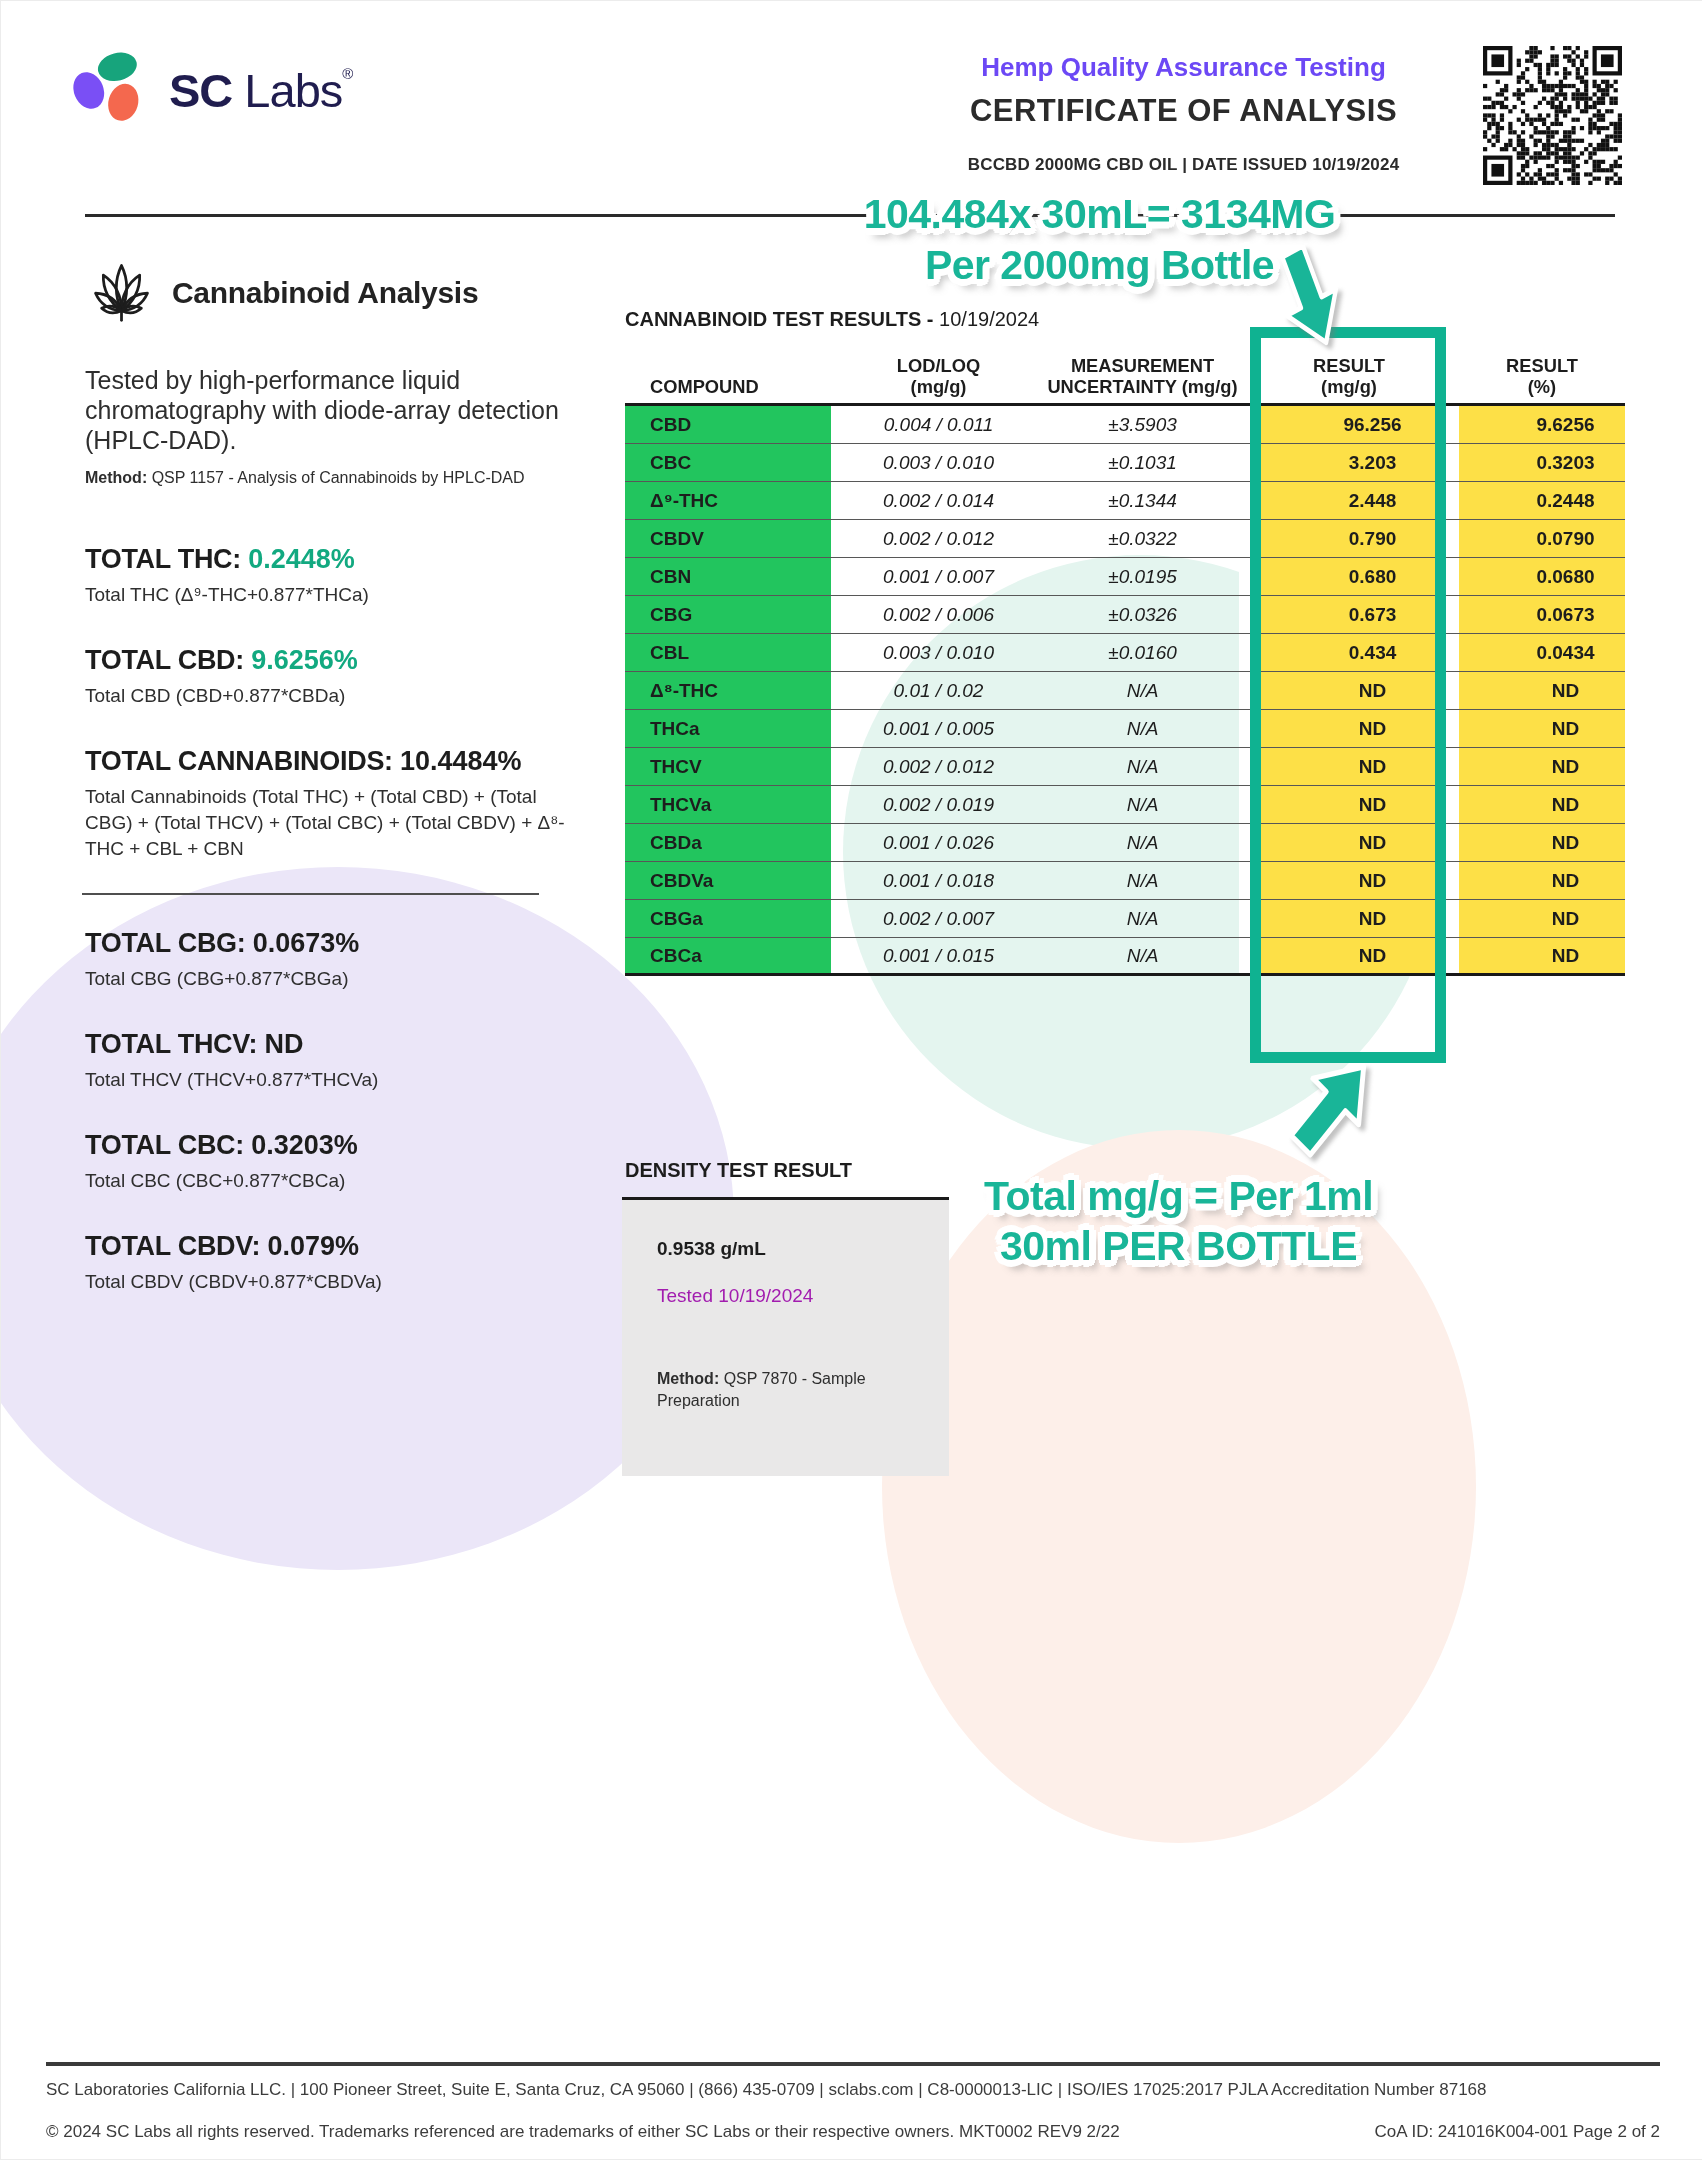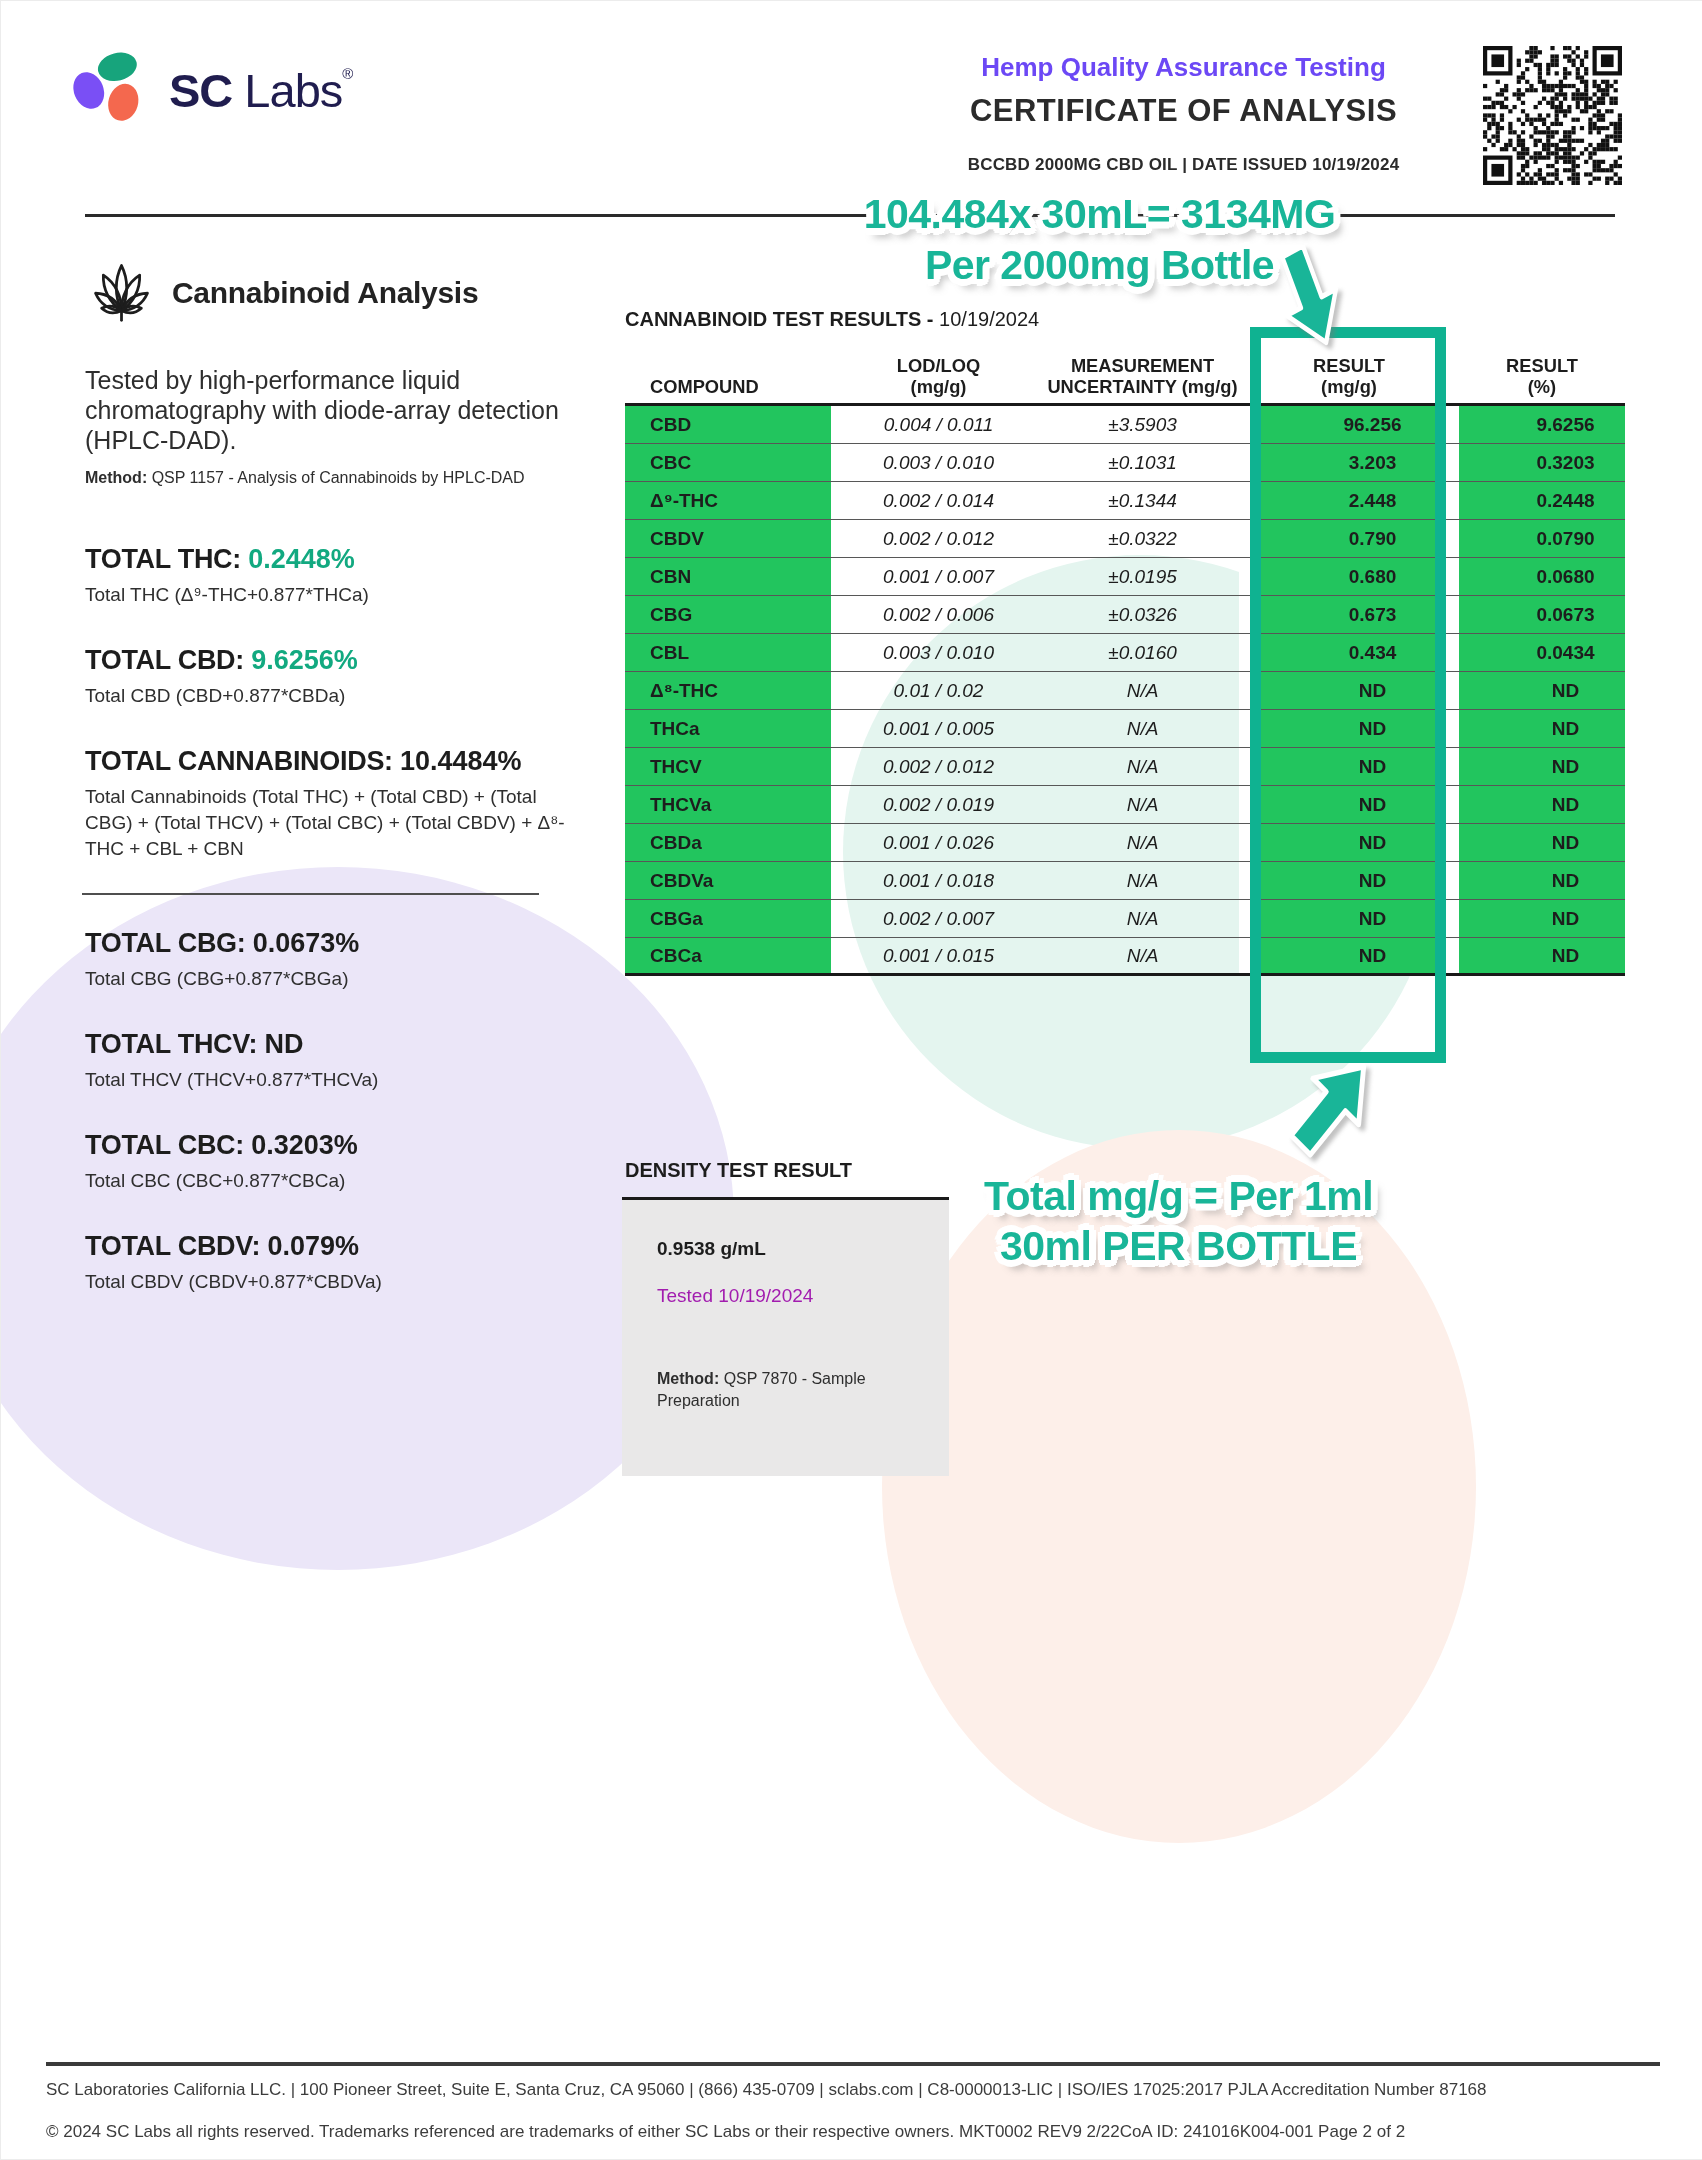--- a/index.html
+++ b/index.html
@@ -66,41 +66,41 @@
   .thead{height:57px;border-bottom:3px solid #191919;}
   .thead .hc{display:flex;flex-direction:column;justify-content:flex-end;align-items:center;
     padding-bottom:6px;font-size:18.3px;font-weight:700;line-height:21px;color:#1d1d1d;text-align:center;}
   .thead .hc.first{align-items:flex-start;padding-left:25px;}
   .trow{height:38px;border-bottom:1px solid #575757;box-sizing:border-box;}
   .trow:last-of-type{border-bottom:3px solid #191919;}
   .trow .c{display:flex;align-items:center;justify-content:center;font-size:19px;color:#1d1d1d;}
   .c.comp{justify-content:flex-start;padding-left:25px;font-weight:700;background:#22c55e;}
   .c.lod,.c.unc{font-style:italic;background:transparent;}
   .c.gap{background:#ffffff;}
-  .c.res,.c.pct{font-weight:700;background:#22c55e;padding-left:47px;}
+  .c.res,.c.pct{font-weight:700;background:#fde047;padding-left:47px;}
   .tsum{height:48px;border-bottom:3px solid #191919;}
   .tsum .c{display:flex;align-items:center;font-size:19px;font-weight:700;color:#1d1d1d;}
   .tsum .sum-label{grid-column:1/4;padding-left:45px;}
   .tsum .c.white{background:#fff;justify-content:center;}
   .teal-box{position:absolute;left:1249px;top:326px;width:196px;height:736px;
     border:11px solid #0fb291;box-sizing:border-box;z-index:6;}
 
   
   .density-title{position:absolute;left:624px;top:1158px;font-size:20px;font-weight:700;color:#1d1d1d;z-index:2;}
   .density-rule{position:absolute;left:621px;top:1196px;width:327px;height:3px;background:#1a1a1a;z-index:2;}
   .density-box{position:absolute;left:621px;top:1199px;width:327px;height:276px;background:#e9e8e8;z-index:2;box-sizing:border-box;}
   .density-value{position:absolute;left:35px;top:38px;font-size:19px;font-weight:700;color:#1d1d1d;}
   .density-tested{position:absolute;left:35px;top:85px;font-size:19px;color:#a21caf;}
   .density-method{position:absolute;left:35px;top:168px;width:248px;font-size:16px;line-height:22px;color:#2e2e2e;}
   .density-method b{font-weight:700;}
 
   
   .foot-rule{position:absolute;left:45px;top:2061px;width:1614px;height:4px;background:#3a3a3a;z-index:2;}
   .foot-line1{position:absolute;left:45px;top:2079px;width:1614px;font-size:17px;color:#3c3c3c;z-index:2;}
-  .foot-line2{position:absolute;left:45px;top:2121px;width:1614px;font-size:17px;color:#3c3c3c;z-index:2;display:flex;justify-content:flex-start;}
+  .foot-line2{position:absolute;left:45px;top:2121px;width:1614px;font-size:17px;color:#3c3c3c;z-index:2;display:flex;justify-content:space-between;}
 </style>
 </head>
 <body>
 
 <div class="page">
 
   <div class="blob blob-lavender"></div>
   <div class="blob blob-mint"></div>
   <div class="blob blob-peach"></div>
 

